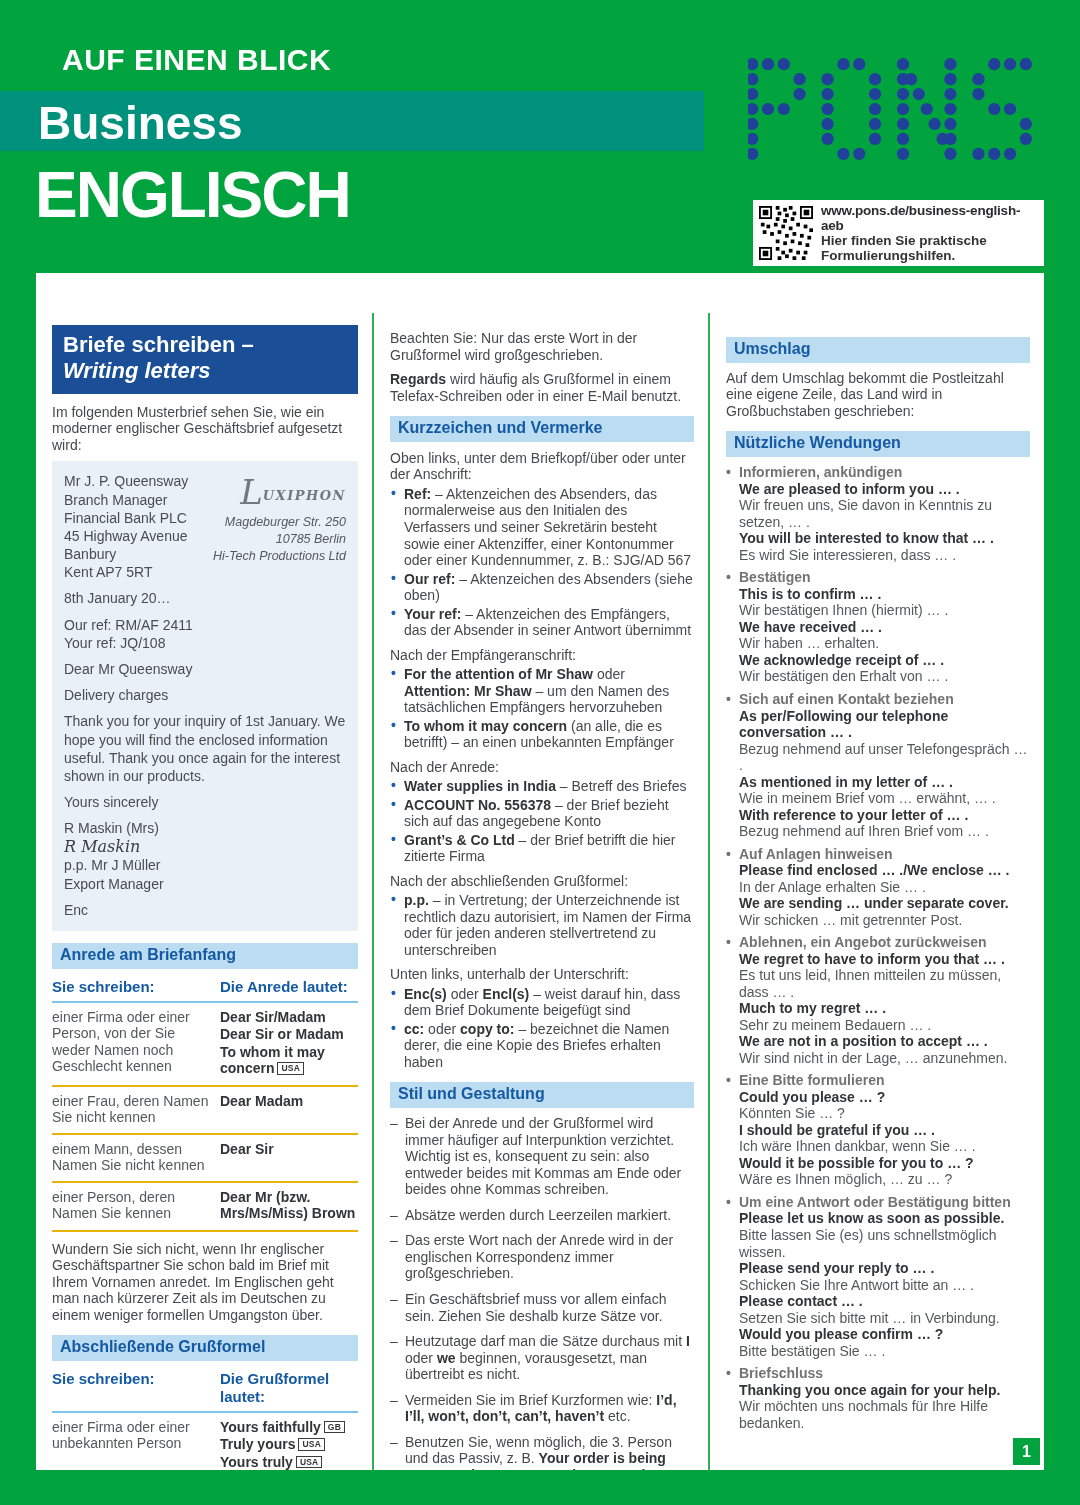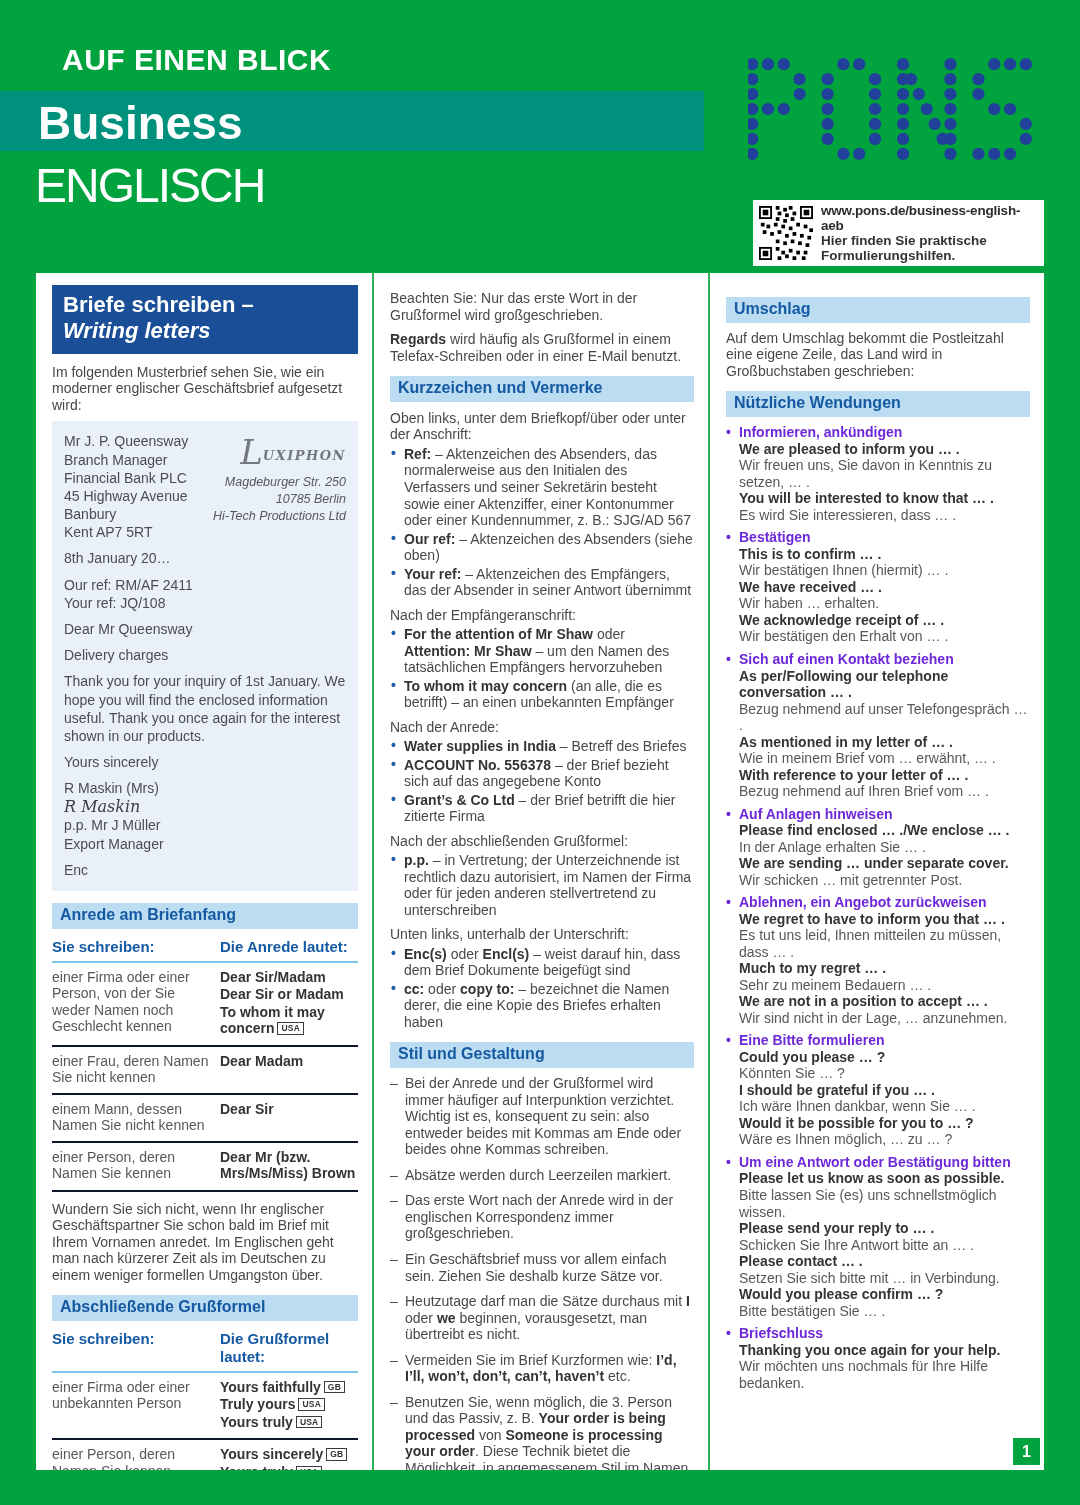--- a/index.html
+++ b/index.html
@@ -5,34 +5,34 @@
   * { margin:0; padding:0; box-sizing:border-box; }
   html,body { background:#2f2f2f; }
   .page { position:relative; width:1080px; height:1505px; background:#00A33E;
           font-family:"Liberation Sans", sans-serif; overflow:hidden; }
 
   
   .kicker { position:absolute; left:38px; top:43px; color:#fff; font-size:30px;
             font-weight:bold; letter-spacing:.5px;margin-left:24px; }
   .teal-band { position:absolute; left:0; top:91px; width:704px; height:60px; background:#00917C; }
   .business { position:absolute; left:38px; top:5px; color:#fff; font-size:46px; font-weight:bold; }
-  .englisch { position:absolute; left:35px; top:158px; color:#fff; font-size:48px;
-              font-weight:normal; letter-spacing:-2px;text-align:center; }
+  .englisch { position:absolute; left:35px; top:158px; color:#fff; font-size:64px;
+              font-weight:bold; letter-spacing:-2px;text-align:center; }
   .pons-logo { position:absolute; left:748px; top:56px; width:306px; height:106px; }
   .qr-box { position:absolute; left:753px; top:200px; width:291px; height:66px; background:#fff;
             display:flex; align-items:center; padding:4px 6px; }
   .qr { width:54px; height:54px; flex:0 0 54px; }
   .qr-text { margin-left:8px; color:#2c2c2e; }
   .qr-url  { font-size:13.5px; font-weight:bold; letter-spacing:-.2px; }
   .qr-line { font-size:13.5px; font-weight:bold; color:#333; }
 
   
   .content { position:absolute; left:36px; top:273px; width:1008px; height:1197px;
              background:#fff; display:flex; font-size:14px; line-height:1.18; color:#47484C; }
-  .col { width:336px; padding:12px 14px 0 16px; overflow:hidden; }
+  .col { width:336px; padding:12px 14px 0 16px; overflow:hidden;margin-top:40px; }
   .col + .col { border-left:2px solid #2FAE5C; }
 
   .titlebox { background:#1A4F97; color:#fff; padding:7px 11px 9px; font-size:22px;
               font-weight:bold; line-height:1.2; margin-bottom:10px; }
   .titlebox .it { font-style:italic; }
   .intro { margin:4px 0 8px; }
   .sec-bar { background:#BCDCF2; color:#1459A2; font-weight:bold; font-size:16px;
              padding:3px 8px 4px; margin:12px 0 7px; }
   .para { margin:5px 0 8px; }
   .note { margin:9px 0 2px; }
@@ -48,38 +48,38 @@
               font-size:13px; letter-spacing:1.5px; font-weight:bold; white-space:nowrap; }
   .lux-L { font-size:34px; font-weight:normal; letter-spacing:0; vertical-align:-4px; }
   .lux-addr { font-style:italic; font-size:12.5px; color:#55585C; line-height:1.35; margin-top:2px; }
   .sig { font-family:"DejaVu Serif", serif; font-style:italic; font-size:16px; color:#3c3e42; }
 
   
   .tbl-head { display:flex; padding:2px 0 5px; border-bottom:2px solid #7FC4EA;
               color:#1459A2; font-size:15px; font-weight:bold; }
   .th  { width:168px; }
   .th2 { flex:1; }
-  .tbl-row { display:flex; padding:6px 0 7px; border-bottom:2px solid #0f172a; }
+  .tbl-row { display:flex; padding:6px 0 7px; border-bottom:2px solid #eab308; }
   .lcell { width:168px; padding-right:6px; color:#55575B; }
   .rcell { flex:1; font-weight:bold; color:#333437; }
   .ritem { margin-bottom:1px; }
   .badge { display:inline-block; border:1.6px solid #3b3b3d; border-radius:0;
            font-size:8.5px; font-weight:bold; color:#333; padding:0 3px;
            line-height:10.5px; vertical-align:2px; letter-spacing:.2px; margin-left:3px; }
 
   
   .glabel { margin:8px 0 3px; }
   .bitem { position:relative; padding-left:14px; margin:1px 0 2px; }
   .bitem::before { content:"•"; position:absolute; left:1px; top:-1px; color:#1A5FA8; font-weight:bold; }
   .ditem { position:relative; padding-left:15px; margin:0 0 9px; }
   .ditem::before { content:"–"; position:absolute; left:0; }
 
   
   .env-addr { margin-left:90px; margin-top:-16.5px; font-weight:bold; color:#333437; margin-bottom:4px; }
-  .wtitle { color:#6d28d9; font-weight:bold; position:relative; padding-left:13px; margin-top:6px; }
+  .wtitle { color:#737373; font-weight:bold; position:relative; padding-left:13px; margin-top:6px; }
   .wtitle::before { content:"•"; position:absolute; left:0; }
   .en { font-weight:bold; color:#333437; padding-left:13px; }
   .de { color:#55575B; padding-left:13px; }
 
   .pagenum { position:absolute; right:40px; top:1438px; width:27px; height:27px;
              background:#00A33E; color:#fff; font-weight:bold; font-size:16px;
              display:flex; align-items:center; justify-content:center; }
 </style>
 </head>
 <body>

